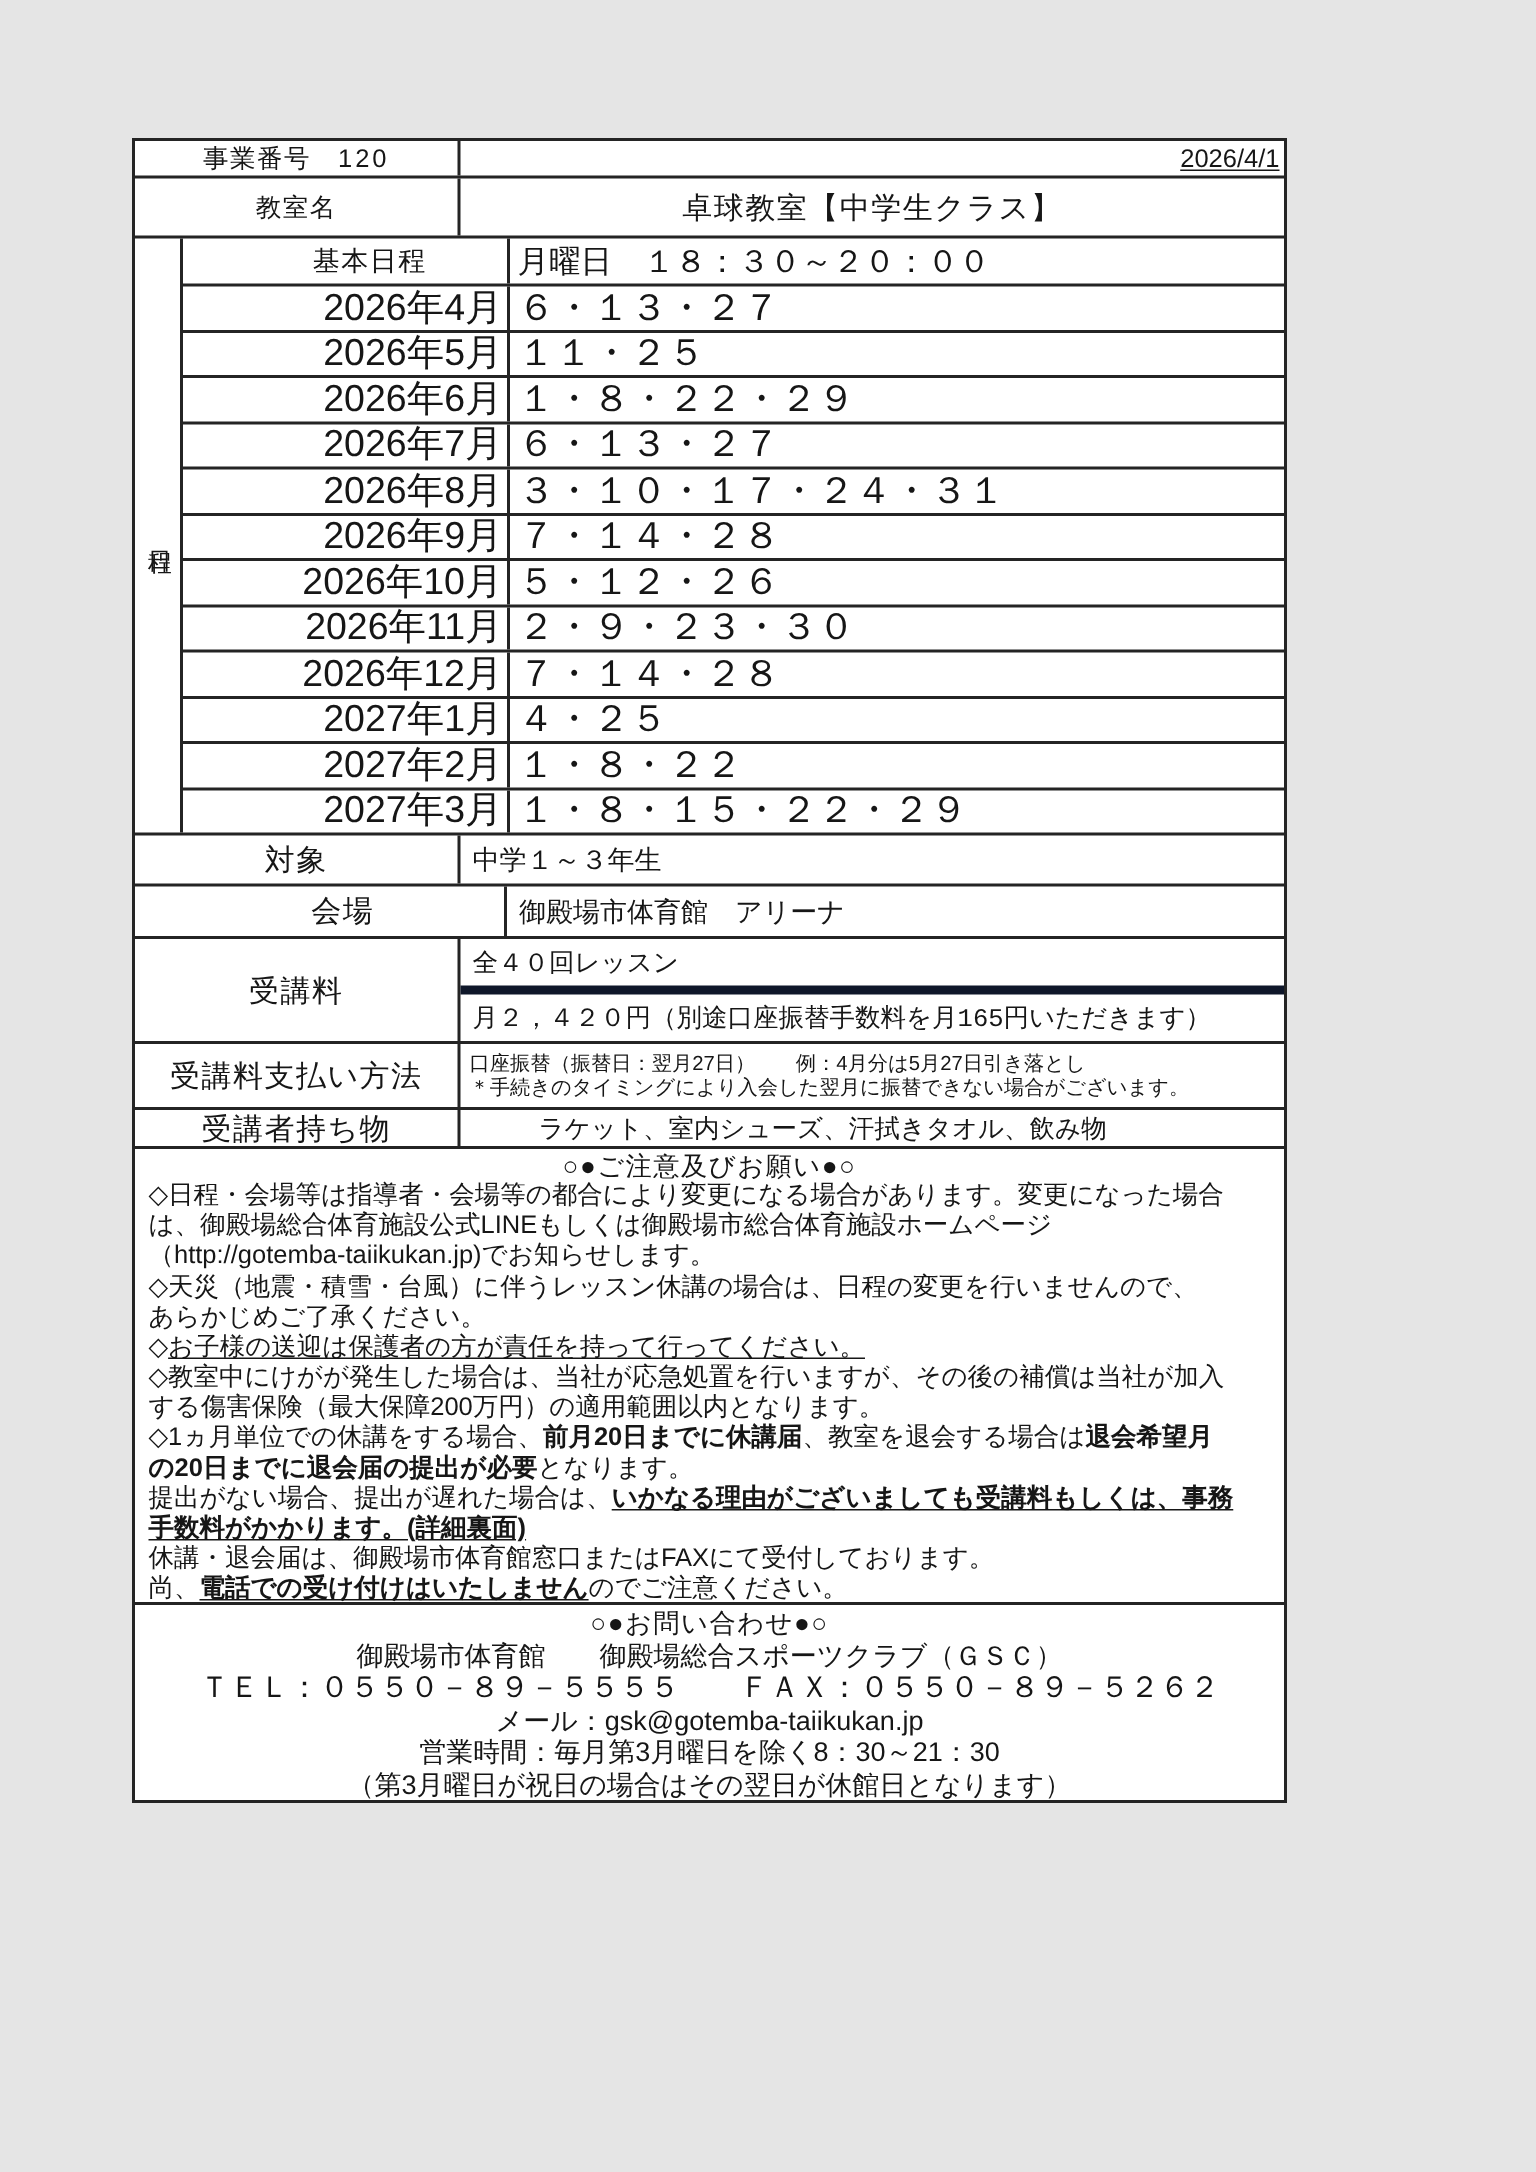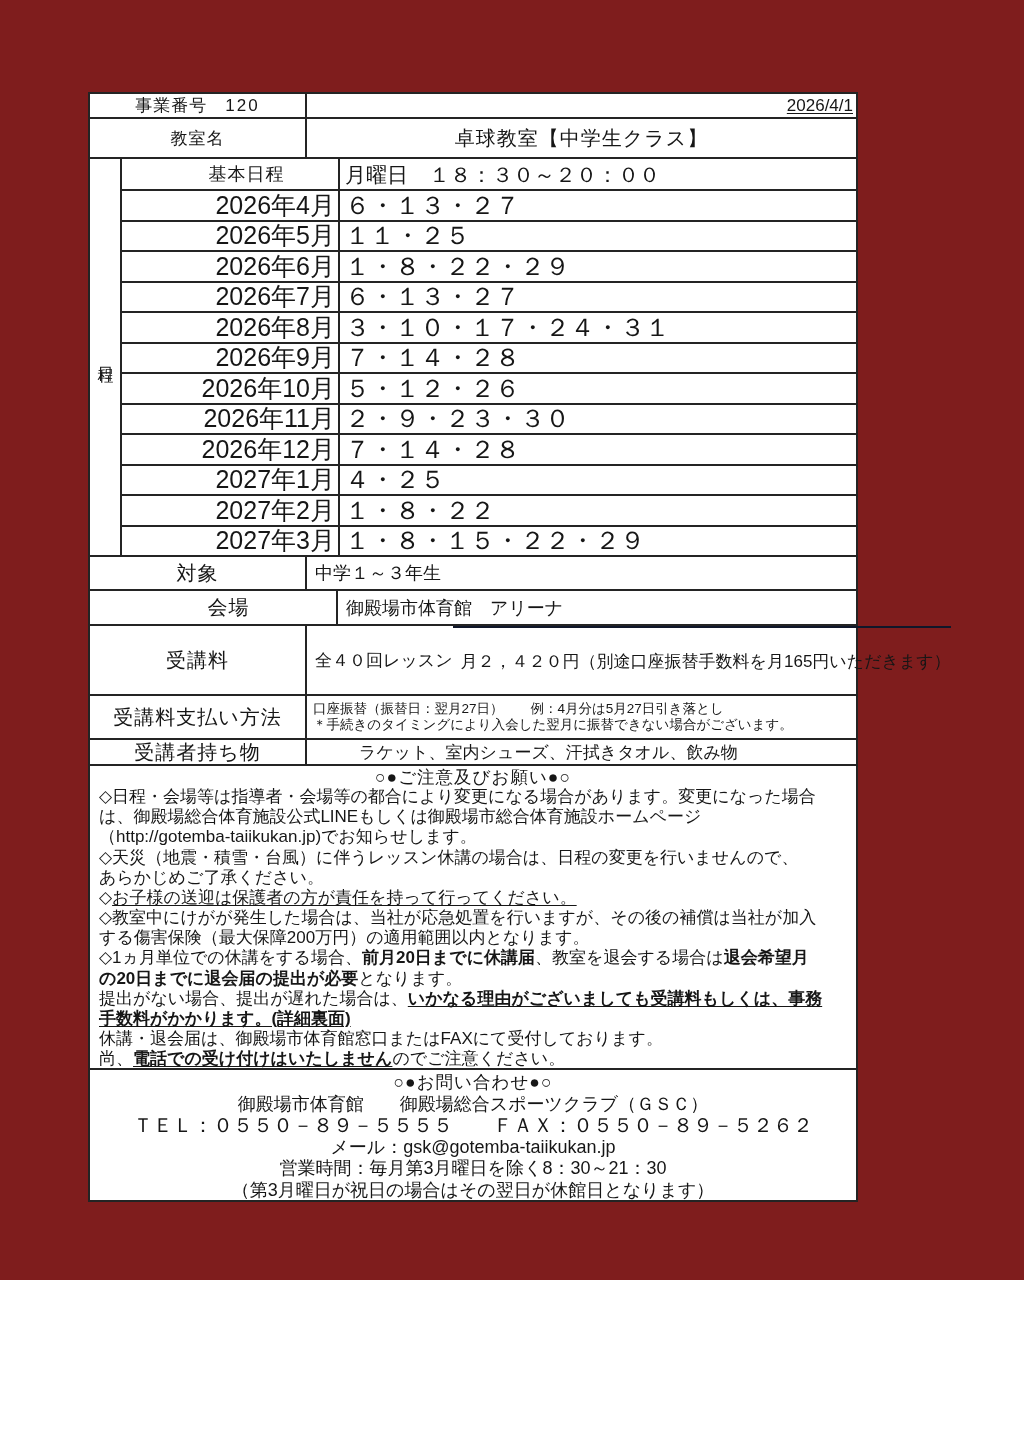--- a/index.html
+++ b/index.html
@@ -1,17 +1,17 @@
 <!DOCTYPE html>
 <html><head>
 <meta charset="utf-8">
 <style>
   html,body{margin:0;padding:0;background:#ffffff;}
   .page{
-    position:relative;width:1024px;height:1280px;background:#7f1d1d;
+    position:relative;width:1024px;height:1448px;background:#e5e5e5;
     font-family:"Liberation Sans","DejaVu Sans",sans-serif;color:#161616;
     overflow:hidden;
   }
   .sheet{
     position:absolute;left:88px;top:92px;width:770px;
     border:2px solid #242424;box-sizing:border-box;background:#ffffff;
   }
   .row{display:flex;border-top:2px solid #242424;box-sizing:border-box;}
   .r-head1{border-top:none;height:23px;}
   .r-head2{height:40px;}
@@ -48,23 +48,23 @@
     font-size:25px;line-height:1;white-space:nowrap;min-width:0;
   }
   .basic .m-dates{font-size:21px;}
 
   
   .big-label{font-size:20px;letter-spacing:1px;}
   .h-target{height:34px;}
   .h-venue{height:35px;padding-left:31px;}
   .detail-value{font-size:18px;padding-left:8px;white-space:nowrap;}
   .fee-row{height:70px;}
-  .fee-sub{flex:1;display:flex;min-width:0;}
+  .fee-sub{flex:1;display:flex;flex-direction:column;min-width:0;}
   .fee-line{flex:1;display:flex;align-items:center;padding-left:8px;font-size:17px;white-space:nowrap;}
-  .fee-line+.fee-line{border-top:2px solid #0f172a;}
+  .fee-line+.fee-line{border-top:6px solid #0f172a;font-family:Liberation Mono, monospace;}
   .payment-row{height:44px;}
   .payment-value{
     flex-direction:column;align-items:flex-start;justify-content:center;
     padding-left:6px;font-size:13.5px;line-height:16.5px;white-space:nowrap;
   }
   .belongings-row{height:26px;gap:44px;}
   .belongings-row .detail-value{font-size:17px;}
 
   
   .notes{

